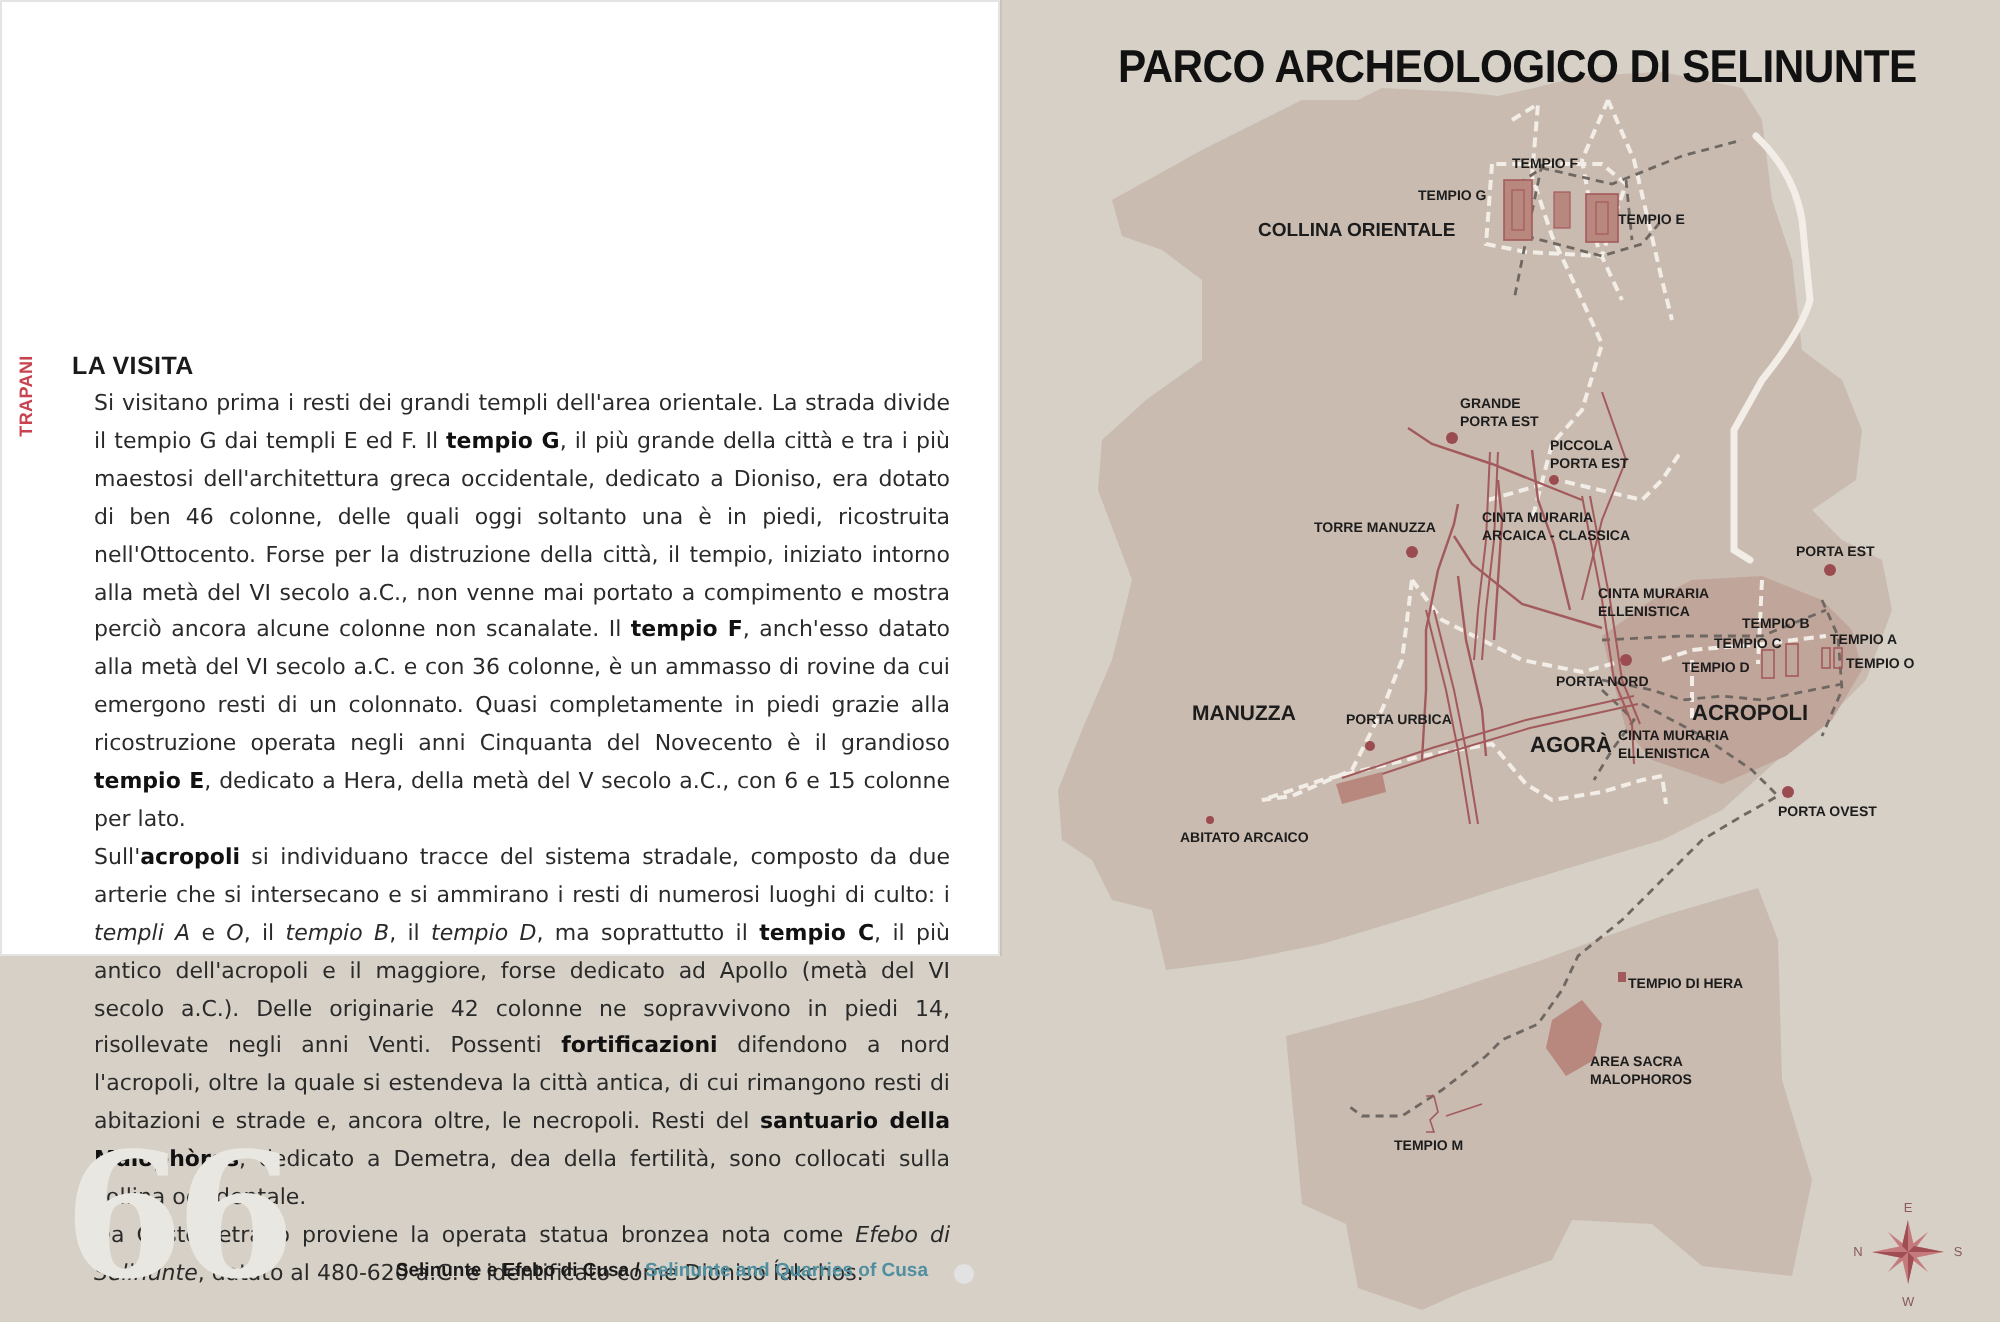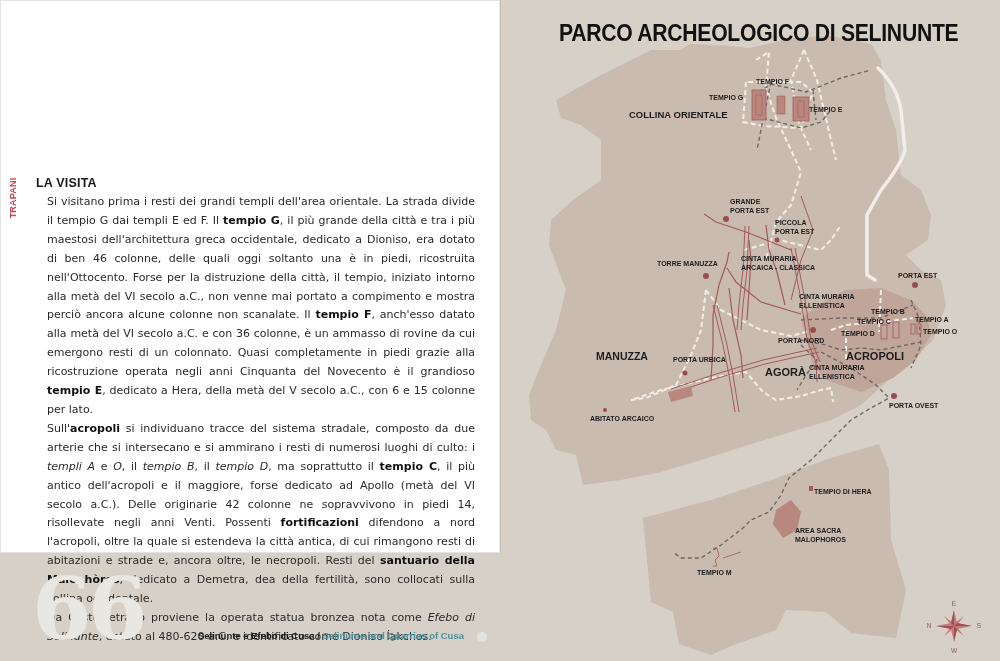--- a/index.html
+++ b/index.html
@@ -2,21 +2,21 @@
 <html><head>
 <meta charset="utf-8">
 <style>
   html, body { margin: 0; padding: 0; }
   body {
     width: 1000px; height: 661px; overflow: hidden; position: relative;
     background: #d6d0c6;
     font-family: "Liberation Sans", "DejaVu Sans", sans-serif;
   }
   .left-page {
-    position: absolute; left: 0; top: 0; width: 500px; height: 553px;
+    position: absolute; left: 0; top: 0; width: 500px; height: 478px;
     background: #ffffff;
     border-right: 1px solid #c8c2b8;
     box-shadow: inset 0 0 0 1px #e4e4e4;
   }
   .side-tab {
     position: absolute; left: 6px; top: 178px;
     width: 14px; height: 40px;
   }
   .side-tab span {
     position: absolute; left: 50%; top: 50%;

